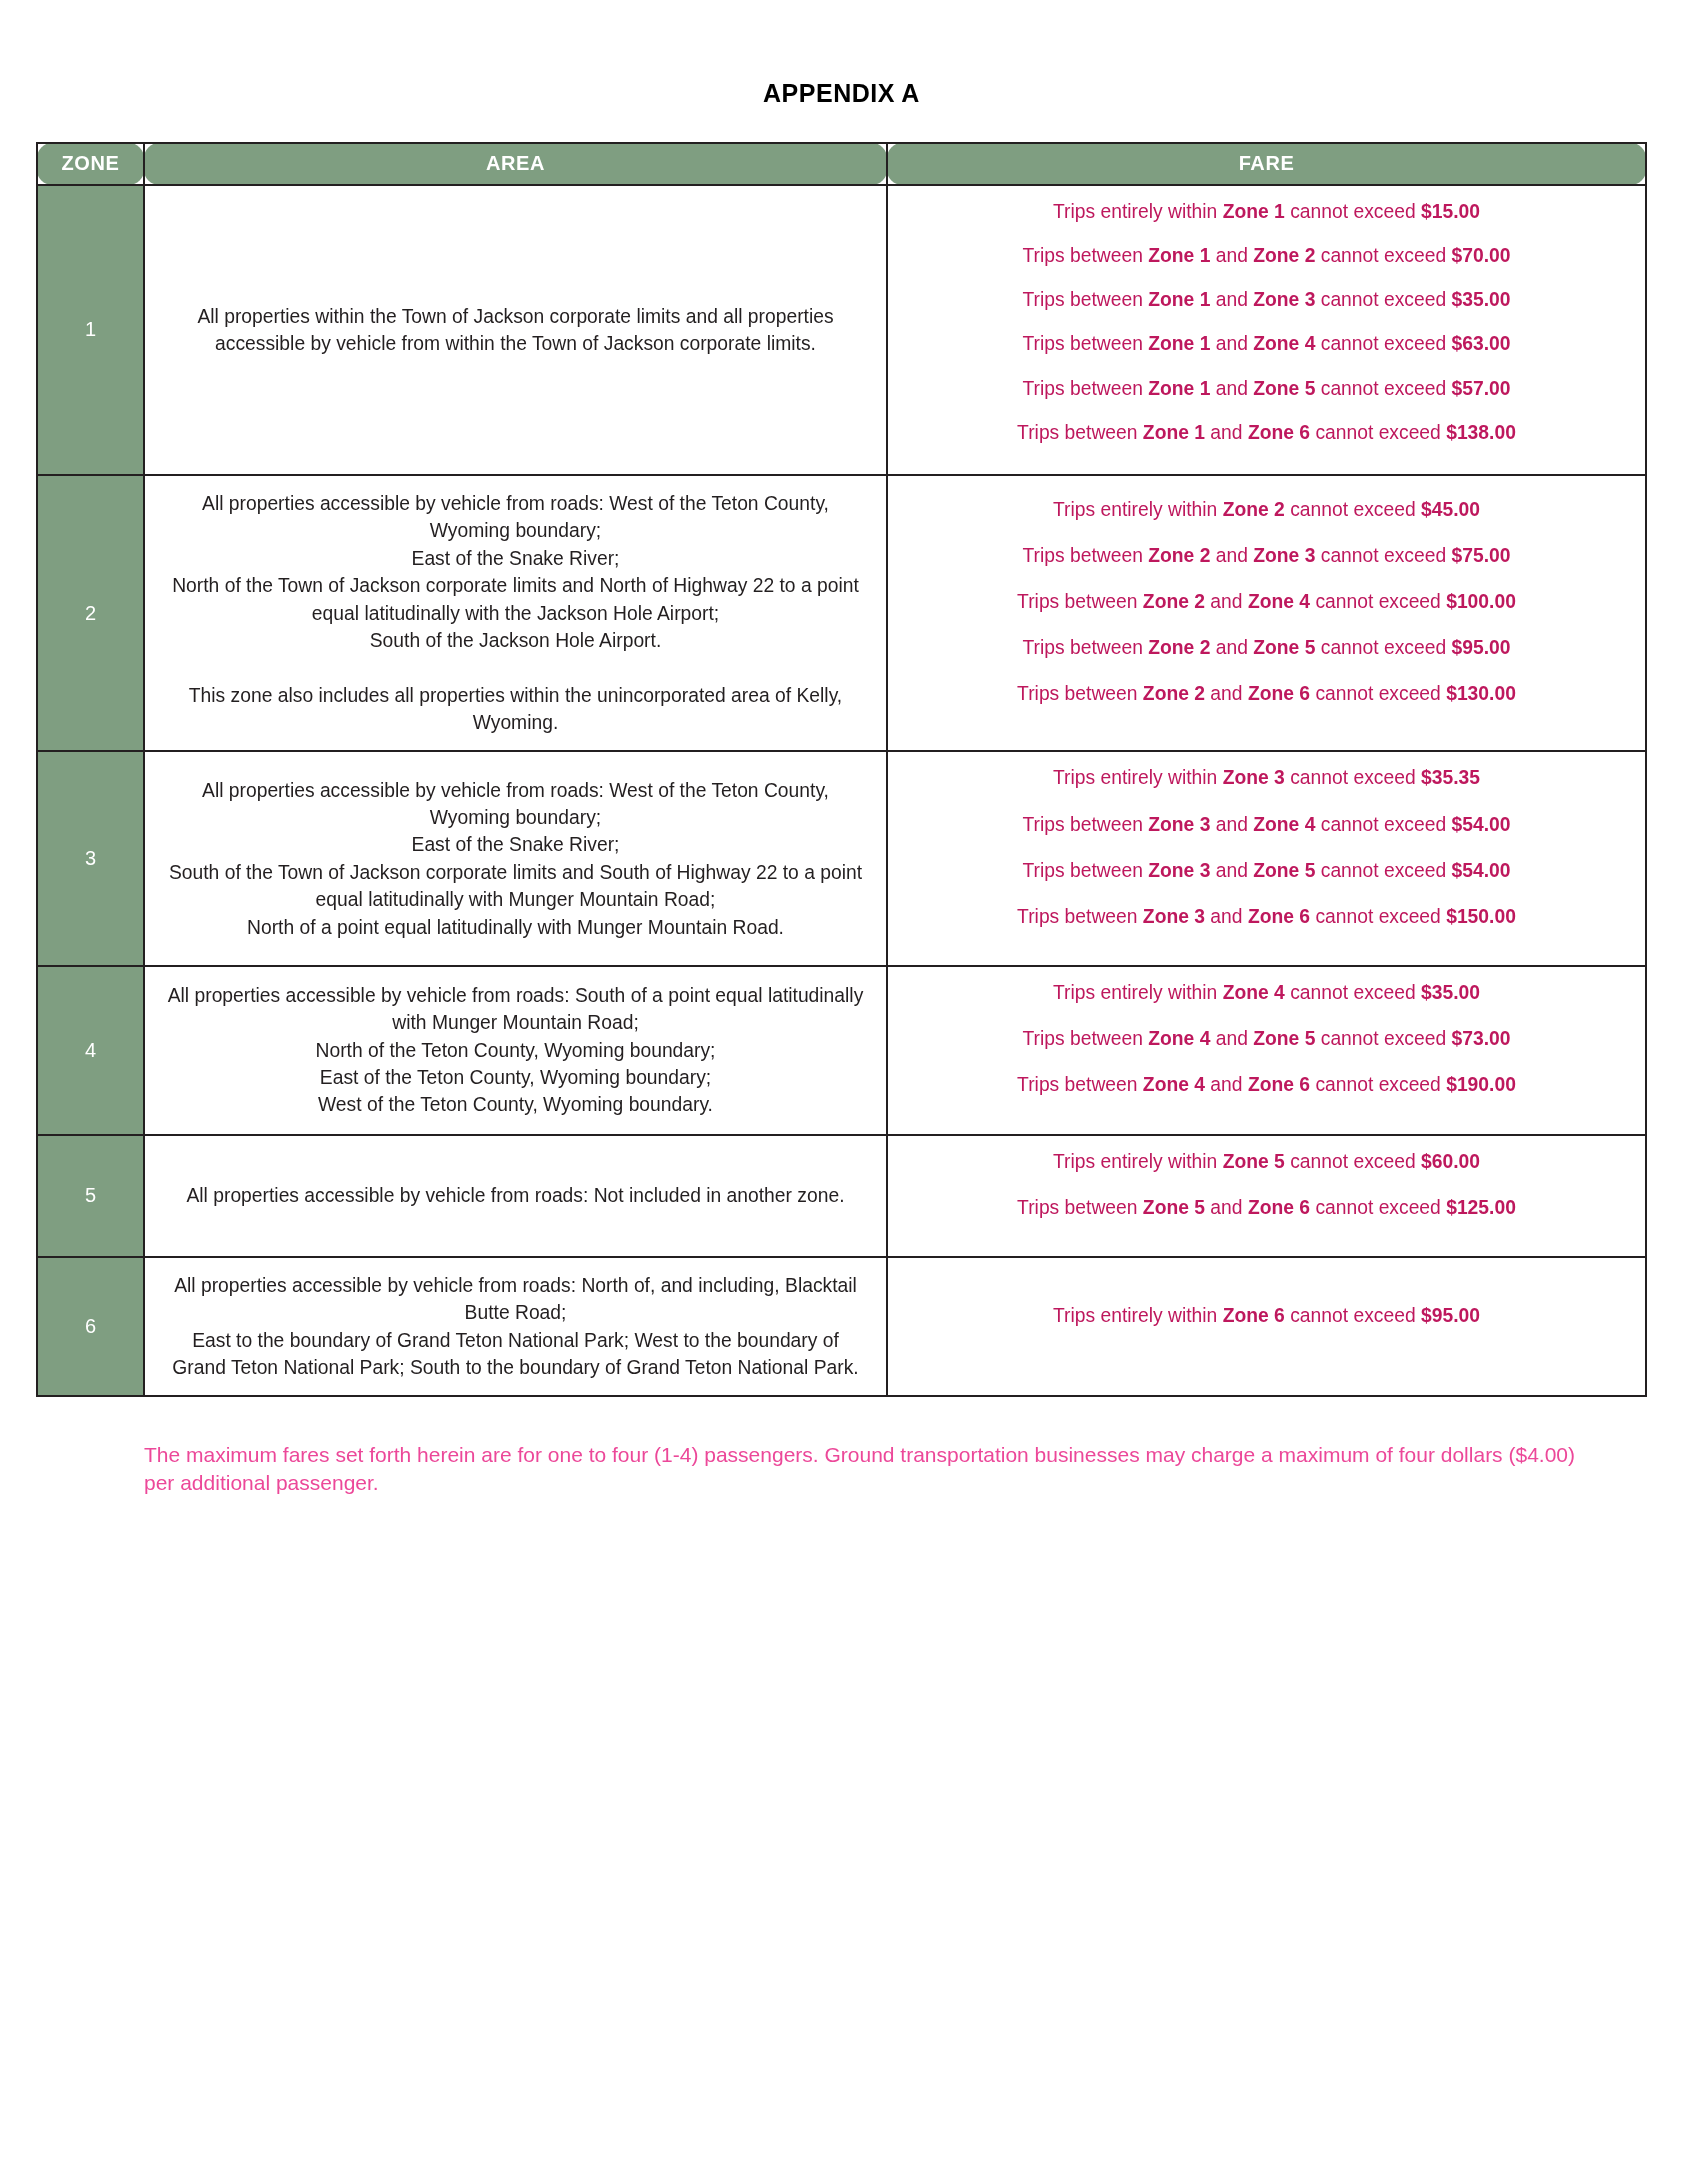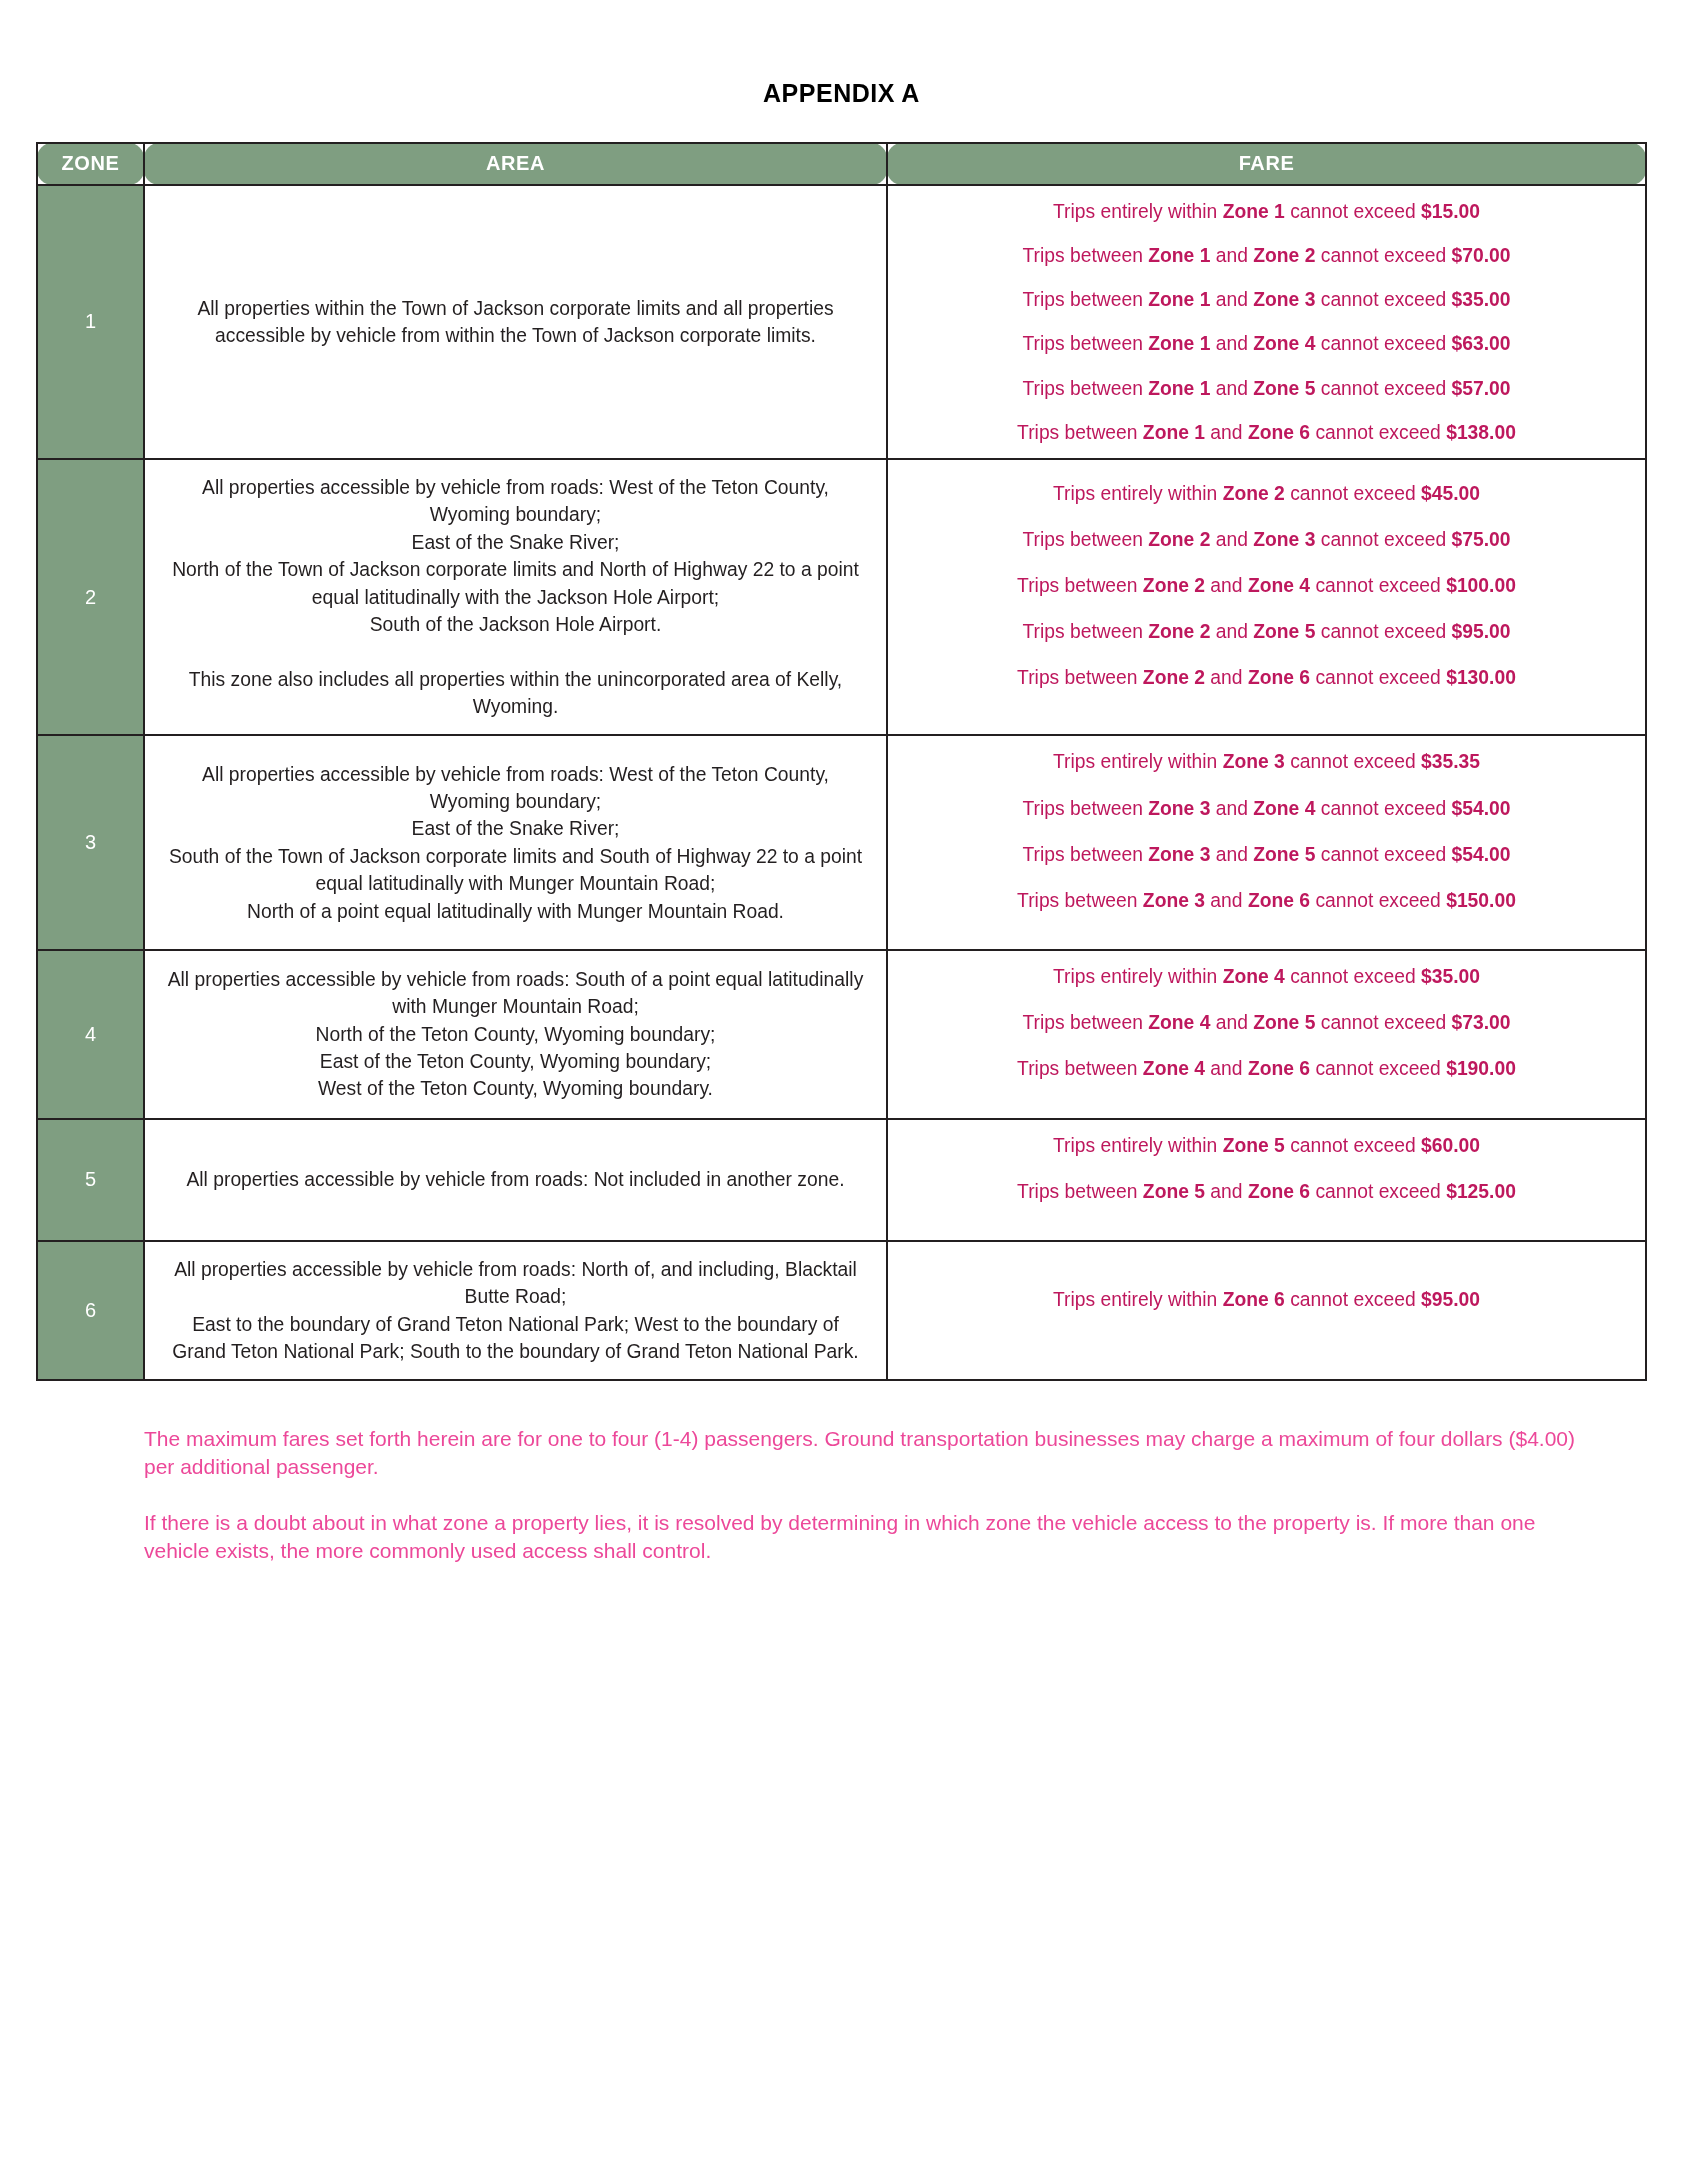--- a/index.html
+++ b/index.html
@@ -72,21 +72,21 @@
     font-size: 19.3px;
     line-height: 1.2;
     text-align: center;
     padding: 14px 16px;
     color: #be185d;
   }
   .fare-line {
     margin: 0 0 21px 0;
     white-space: nowrap;
   }
-  .fare-line:last-child { margin-bottom: 0; }
+  .fare-line:last-child { margin-bottom: 16px; }
   .fare-cell.tight .fare-line { margin-bottom: 23px; }
   .area-para { margin: 0; }
   .area-para + .area-para { margin-top: 1.42em; }
 
   .footnotes {
     width: 1475px;
     margin: 44px auto 0 auto;
     padding-left: 40px;
     box-sizing: border-box;
   }
@@ -187,17 +187,16 @@
           </td>
           <td class="fare-cell tight">
             <div class="fare-line">Trips entirely within <b>Zone 6</b> cannot exceed <b>$95.00</b></div>
           </td>
         </tr>
       </tbody>
   </table>
 
   <div class="footnotes" id="footnotes">
       <p class="footnote">The maximum fares set forth herein are for one to four (1-4) passengers. Ground transportation businesses may charge a maximum of four dollars ($4.00) per additional passenger.</p>
-      <p class="footnote">If there is a doubt about in what zone a property lies, it is resolved by determining in which zone the vehicle access to the property is. If more than one vehicle exists, the more commonly used access shall control.</p>
     </div>
 
 </div>
 
 
 </body></html>

